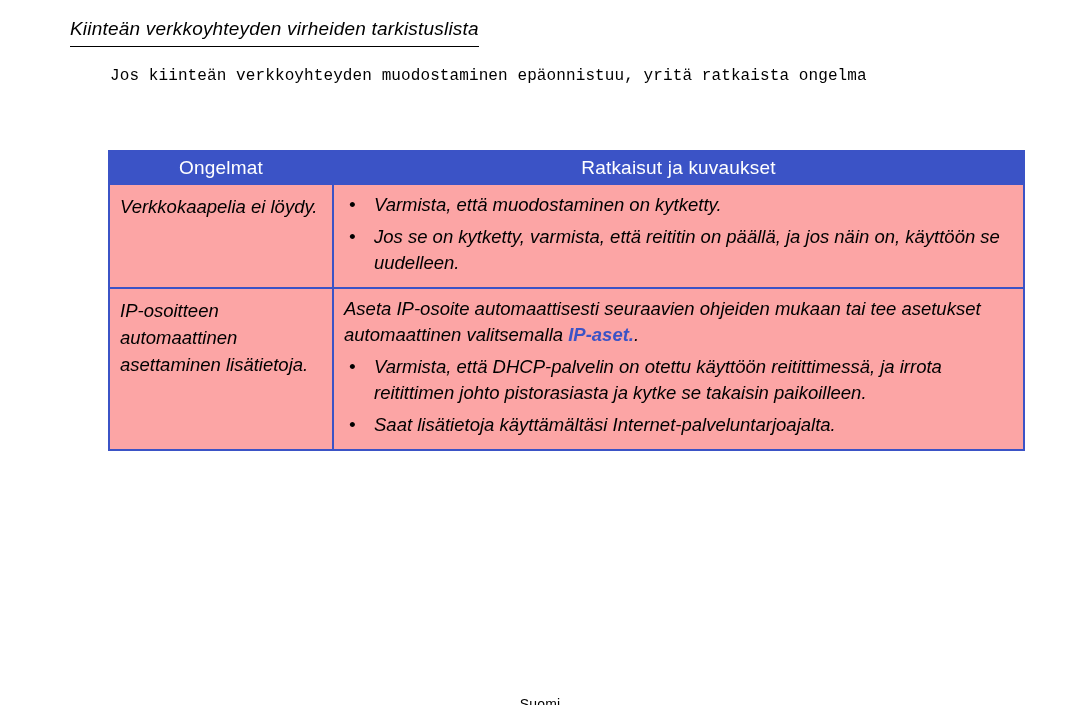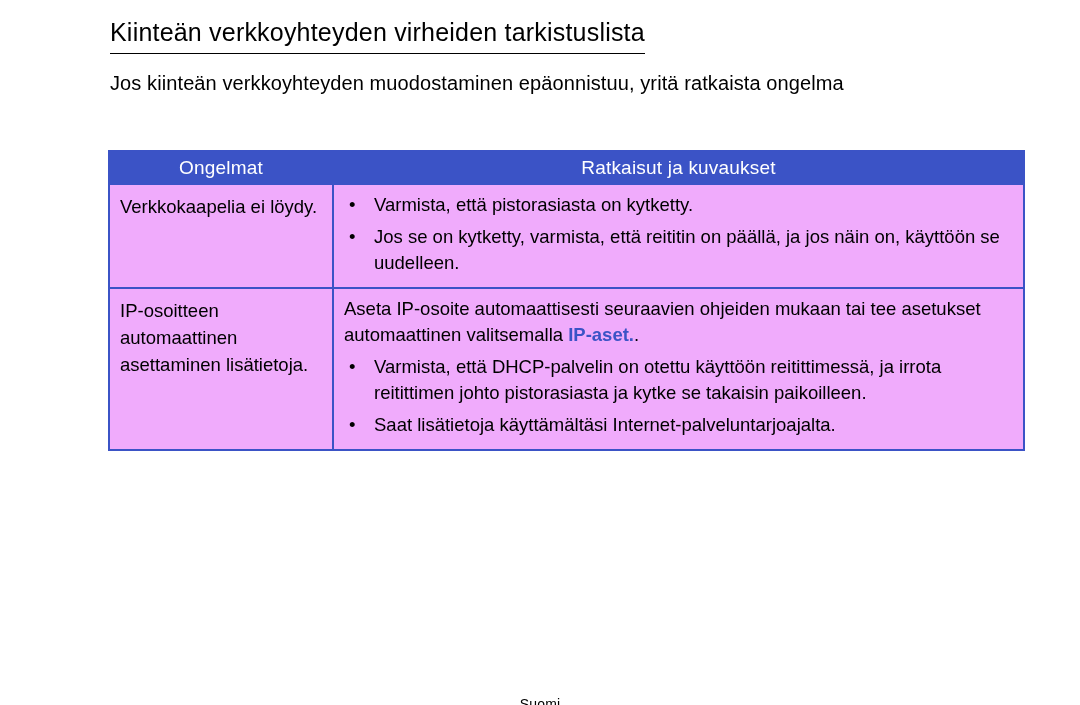--- a/index.html
+++ b/index.html
@@ -10,34 +10,36 @@
     height: 705px;
     overflow: hidden;
     background: #ffffff;
     color: #000000;
     font-family: "Liberation Sans", sans-serif;
     position: relative;
   }
   .page { width: 1080px; height: 705px; position: relative; }
 
   .title {
-    margin: 18px 0 0 110px;
-    font-size: 25px;
+    margin: 18px 0 0 70px;
+    font-size: 19px;
     font-weight: 400;
     letter-spacing: 0.2px;
     width: fit-content;
     border-bottom: 1.5px solid #000000;
     padding-bottom: 6px;
+    font-style: italic;
   }
 
   .intro {
     margin: 11px 0 0 110px;
-    font-size: 20px;
+    font-size: 16px;
     line-height: 37px;
     letter-spacing: 0.1px;
+    font-family: Liberation Mono, monospace;
   }
   .intro .line { display: block; white-space: nowrap; }
 
   table.checklist {
     position: absolute;
     left: 108px;
     top: 132px;
     width: 917px;
     border-collapse: collapse;
     table-layout: fixed;
@@ -47,21 +49,21 @@
     background: var(--accent);
     color: #ffffff;
     font-size: 19px;
     font-weight: 400;
     height: 33px;
     text-align: center;
     padding: 0;
     letter-spacing: 0.2px;
   }
   .checklist th.col-problem { width: 224px; }
-  .checklist td { vertical-align: top; background: #f0abfc; }
+  .checklist td { vertical-align: top; background: #fca5a5; font-style: italic; }
   td.problem {
     font-size: 18.5px;
     line-height: 27px;
     padding: 8px 10px;
   }
   td.solutions {
     font-size: 18.5px;
     line-height: 26px;
     padding: 7px 8px 11px 10px;
   }
@@ -98,21 +100,21 @@
         <th class="col-problem">Ongelmat</th>
         <th>Ratkaisut ja kuvaukset</th>
       </tr>
     </thead>
     <tbody>
       <tr>
         <td class="problem">Verkkokaapelia ei löydy.</td>
         <td class="solutions">
           <div class="sol">
             <span class="bullet">•</span>
-            <span class="sol-text">Varmista, että pistorasiasta on kytketty.</span>
+            <span class="sol-text">Varmista, että muodostaminen on kytketty.</span>
           </div>
           <div class="sol">
             <span class="bullet">•</span>
             <span class="sol-text">Jos se on kytketty, varmista, että reititin on päällä, ja jos näin on, käyttöön se uudelleen.</span>
           </div>
         </td>
       </tr>
       <tr>
         <td class="problem">IP-osoitteen automaattinen asettaminen lisätietoja.</td>
         <td class="solutions">

